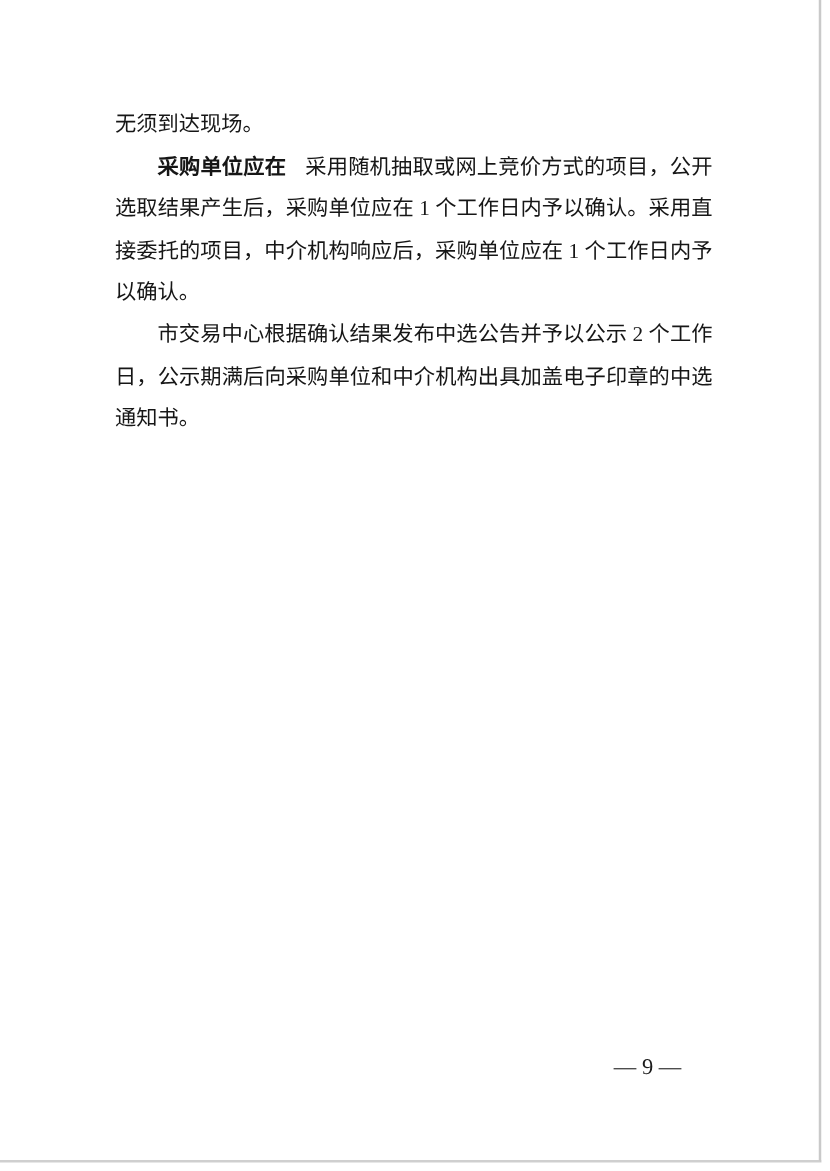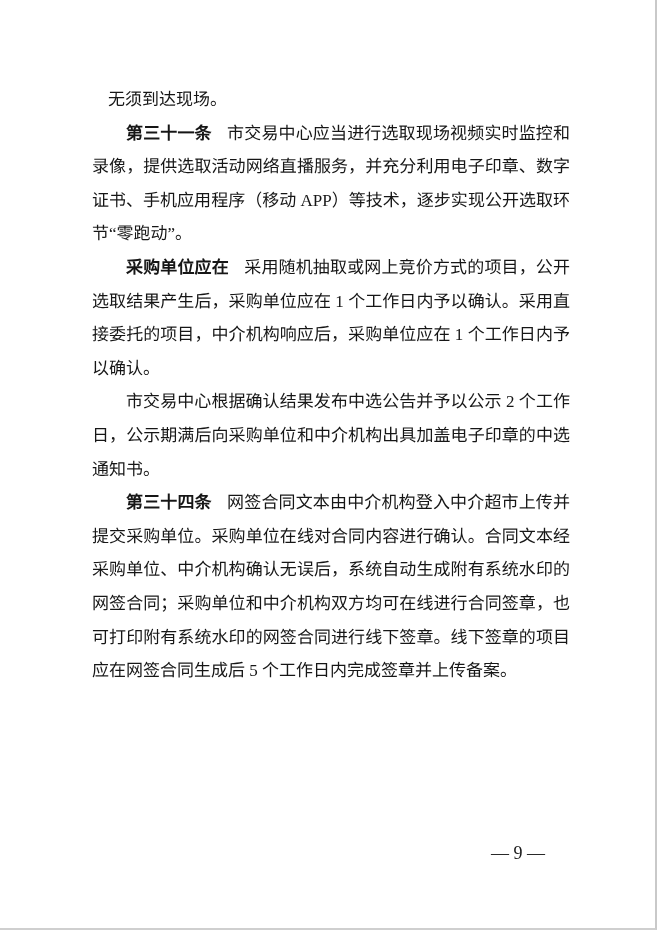--- a/index.html
+++ b/index.html
@@ -38,21 +38,20 @@
     text-align: justify;
     letter-spacing: 0;
   }
   .body-text p {
     margin: 0;
     padding: 0;
     text-indent: 2em;
   }
   .body-text p.no-indent {
     text-indent: 0;
-    margin-left: 16px;
   }
   .article-term {
     font-weight: bold;
     font-family: "Liberation Sans", "DejaVu Sans", sans-serif;
     margin-right: 0.9em;
   }
   .page-number {
     position: absolute;
     left: 92px;
     top: 842px;
@@ -64,20 +63,18 @@
   }
 </style>
 </head>
 <body>
 
 <div class="page">
   <div class="scan-frame"></div>
 
   <div class="body-text">
       <p class="no-indent"><span>无须到达现场。</span></p>
-      <p><span class="article-term">第三十一条</span><span>市交易中心应当进行选取现场视频实时监控和录像，提供选取活动网络直播服务，并充分利用电子印章、数字证书、手机应用程序（移动 APP）等技术，逐步实现公开选取环节“零跑动”。</span></p>
       <p><span class="article-term">采购单位应在</span><span>采用随机抽取或网上竞价方式的项目，公开选取结果产生后，采购单位应在 1 个工作日内予以确认。采用直接委托的项目，中介机构响应后，采购单位应在 1 个工作日内予以确认。</span></p>
       <p><span>市交易中心根据确认结果发布中选公告并予以公示 2 个工作日，公示期满后向采购单位和中介机构出具加盖电子印章的中选通知书。</span></p>
-      <p><span class="article-term">第三十四条</span><span>网签合同文本由中介机构登入中介超市上传并提交采购单位。采购单位在线对合同内容进行确认。合同文本经采购单位、中介机构确认无误后，系统自动生成附有系统水印的网签合同；采购单位和中介机构双方均可在线进行合同签章，也可打印附有系统水印的网签合同进行线下签章。线下签章的项目应在网签合同生成后 5 个工作日内完成签章并上传备案。</span></p>
     </div>
 
   <div class="page-number">— 9 —</div>
 </div>
 
 </body></html>

